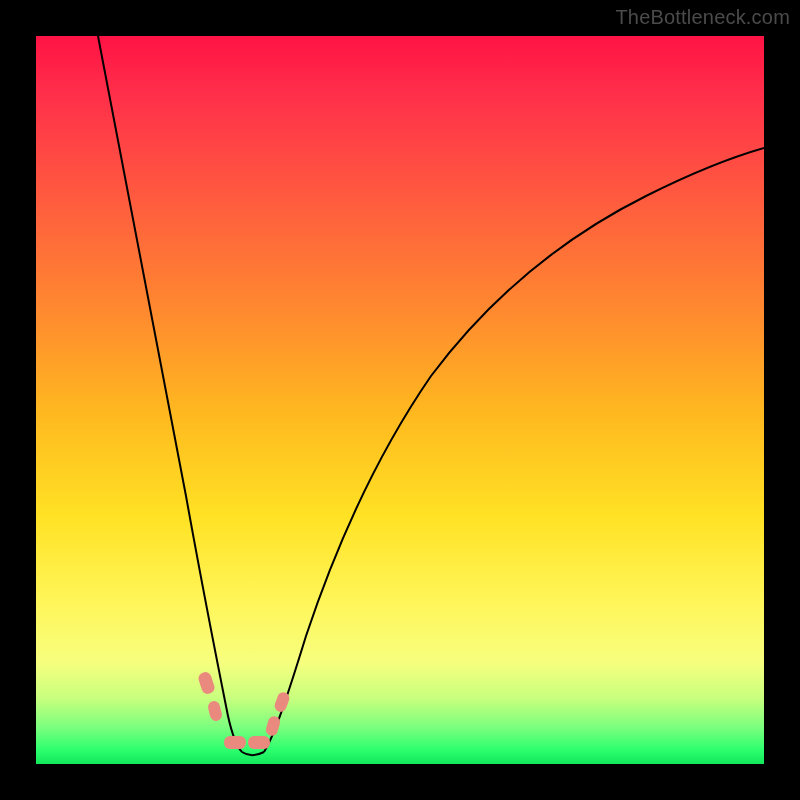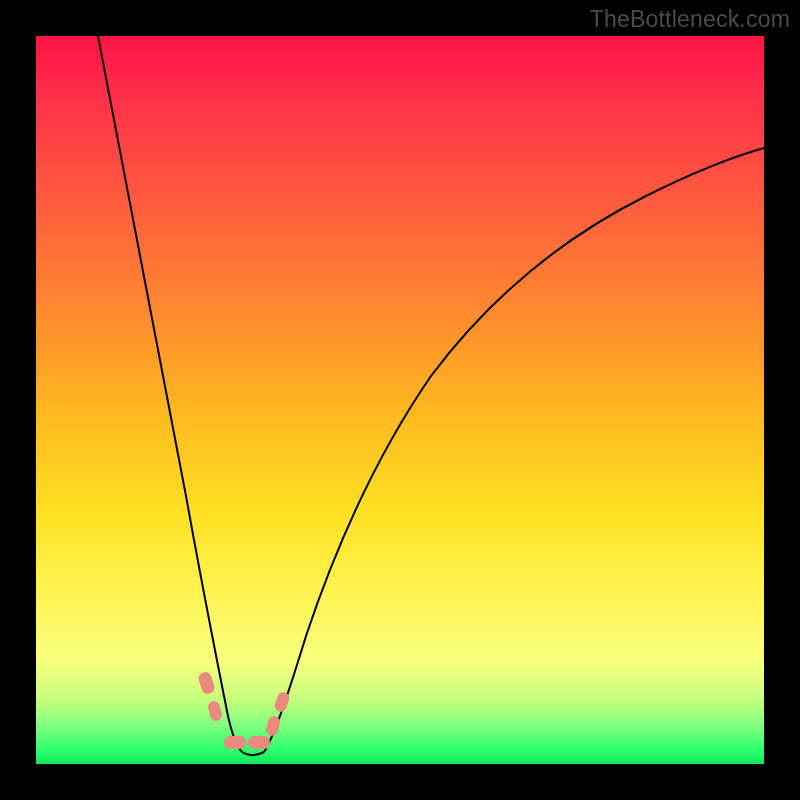--- a/index.html
+++ b/index.html
@@ -40,21 +40,21 @@
       #7bff7e 95%,
       #2eff6e 98%,
       #12e85b 100%
     );
   }
   .watermark {
     position: absolute;
     top: 6px;
     right: 10px;
     color: #4b4b4b;
-    font-size: 23px;
+    font-size: 20px;
     font-weight: 500;
     letter-spacing: 0.2px;
     user-select: none;
   }
   svg.curves {
     position: absolute;
     left: 0;
     top: 0;
     width: 728px;
     height: 728px;

